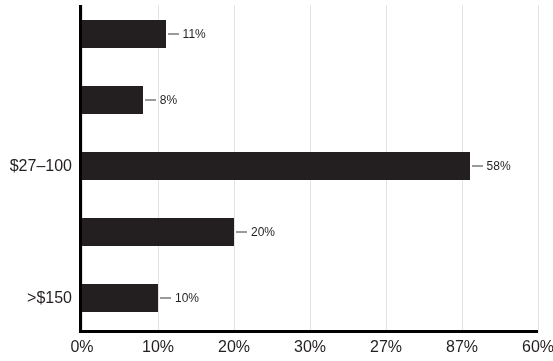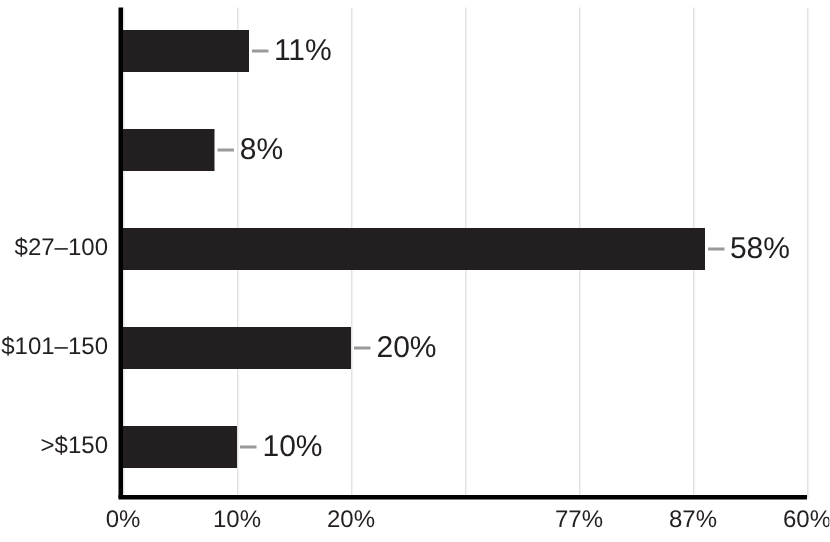--- a/index.html
+++ b/index.html
@@ -71,21 +71,21 @@
     top: 13px;
     width: 11px;
     height: 2px;
     background: #9a9a9a;
   }
   .bar-value {
     position: absolute;
     top: 0;
     height: 28px;
     line-height: 28px;
-    font-size: 20px;
+    font-size: 12px;
     color: #231f20;
     white-space: nowrap;
   }
 
   
   .cat-label {
     position: absolute;
     left: 0;
     width: 72px;
     text-align: right;
@@ -150,23 +150,23 @@
       <div class="bar" style="width:76px"></div>
       <div class="bar-leader" style="left:78px"></div>
       <div class="bar-value" style="left:93px">10%</div>
     </div>
   </div>
 
   <div class="axis-y"></div>
   <div class="axis-x"></div>
 
   <div class="cat-label" style="top:152px">$27–100</div>
-  <div class="cat-label" style="top:218px">$101–150</div>
   <div class="cat-label" style="top:284px">&gt;$150</div>
 
   <div class="tick-label" style="left:82px">0%</div>
   <div class="tick-label" style="left:158px">10%</div>
   <div class="tick-label" style="left:234px">20%</div>
-  <div class="tick-label" style="left:386px">77%</div>
+  <div class="tick-label" style="left:310px">30%</div>
+  <div class="tick-label" style="left:386px">27%</div>
   <div class="tick-label" style="left:462px">87%</div>
   <div class="tick-label" style="left:538px">60%</div>
 
 </div>
 
 </body></html>

